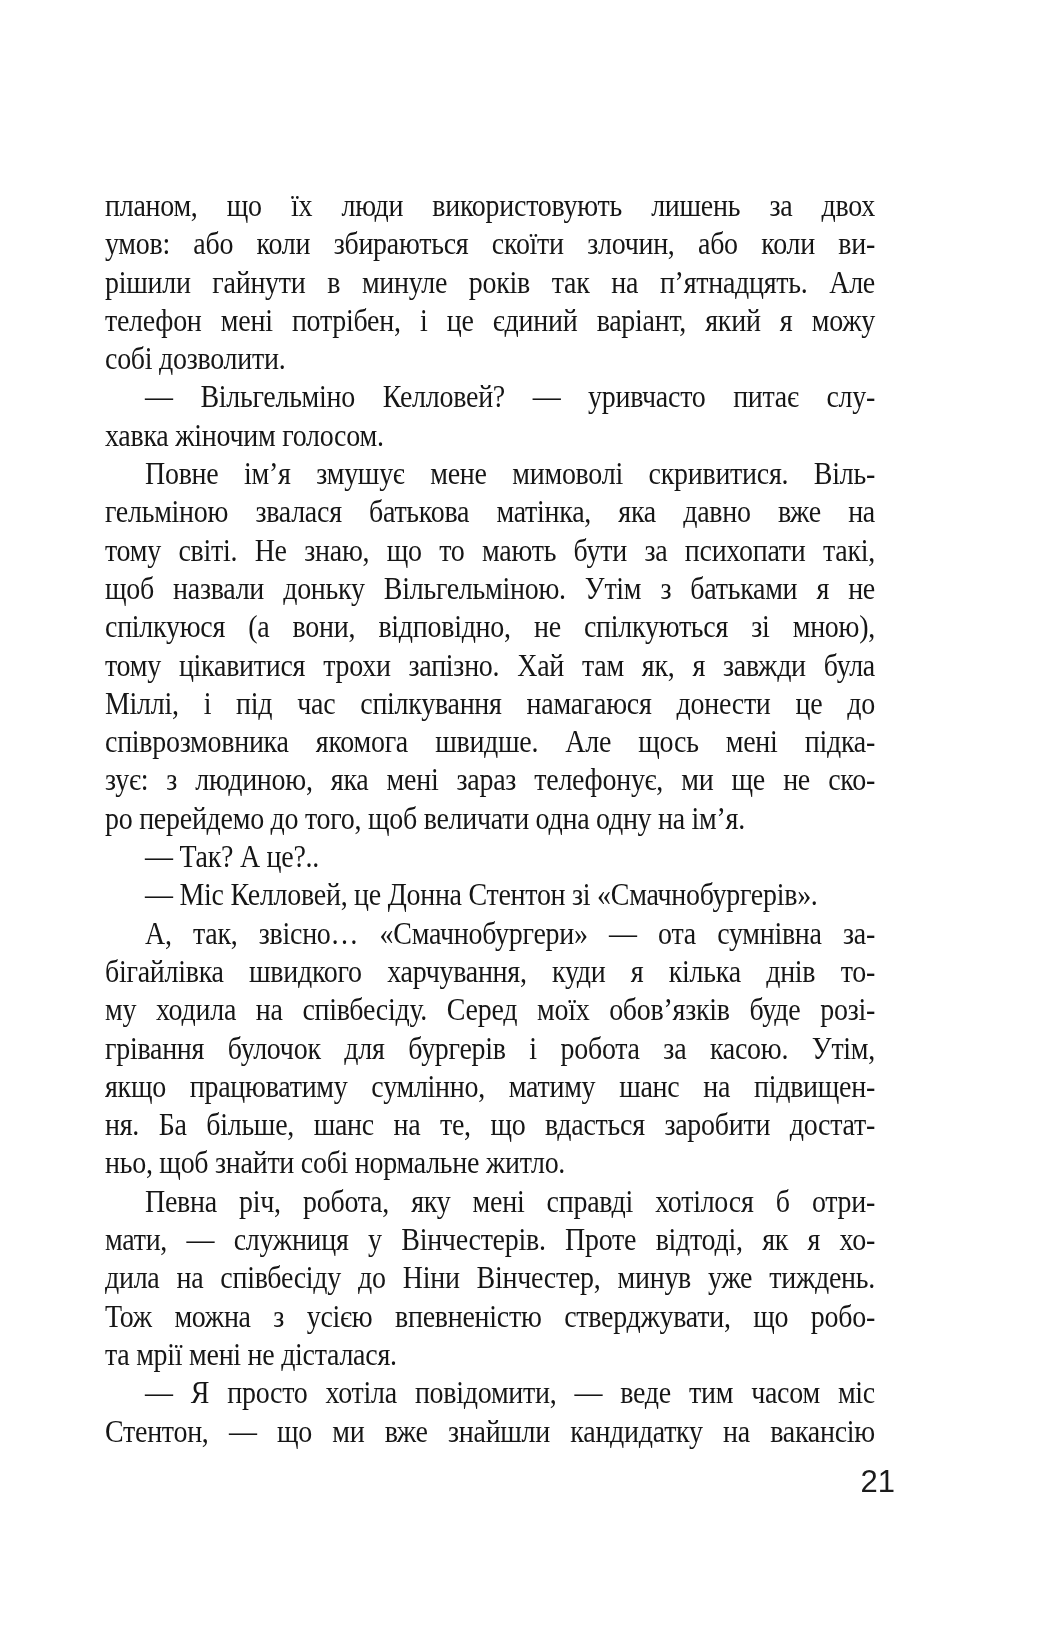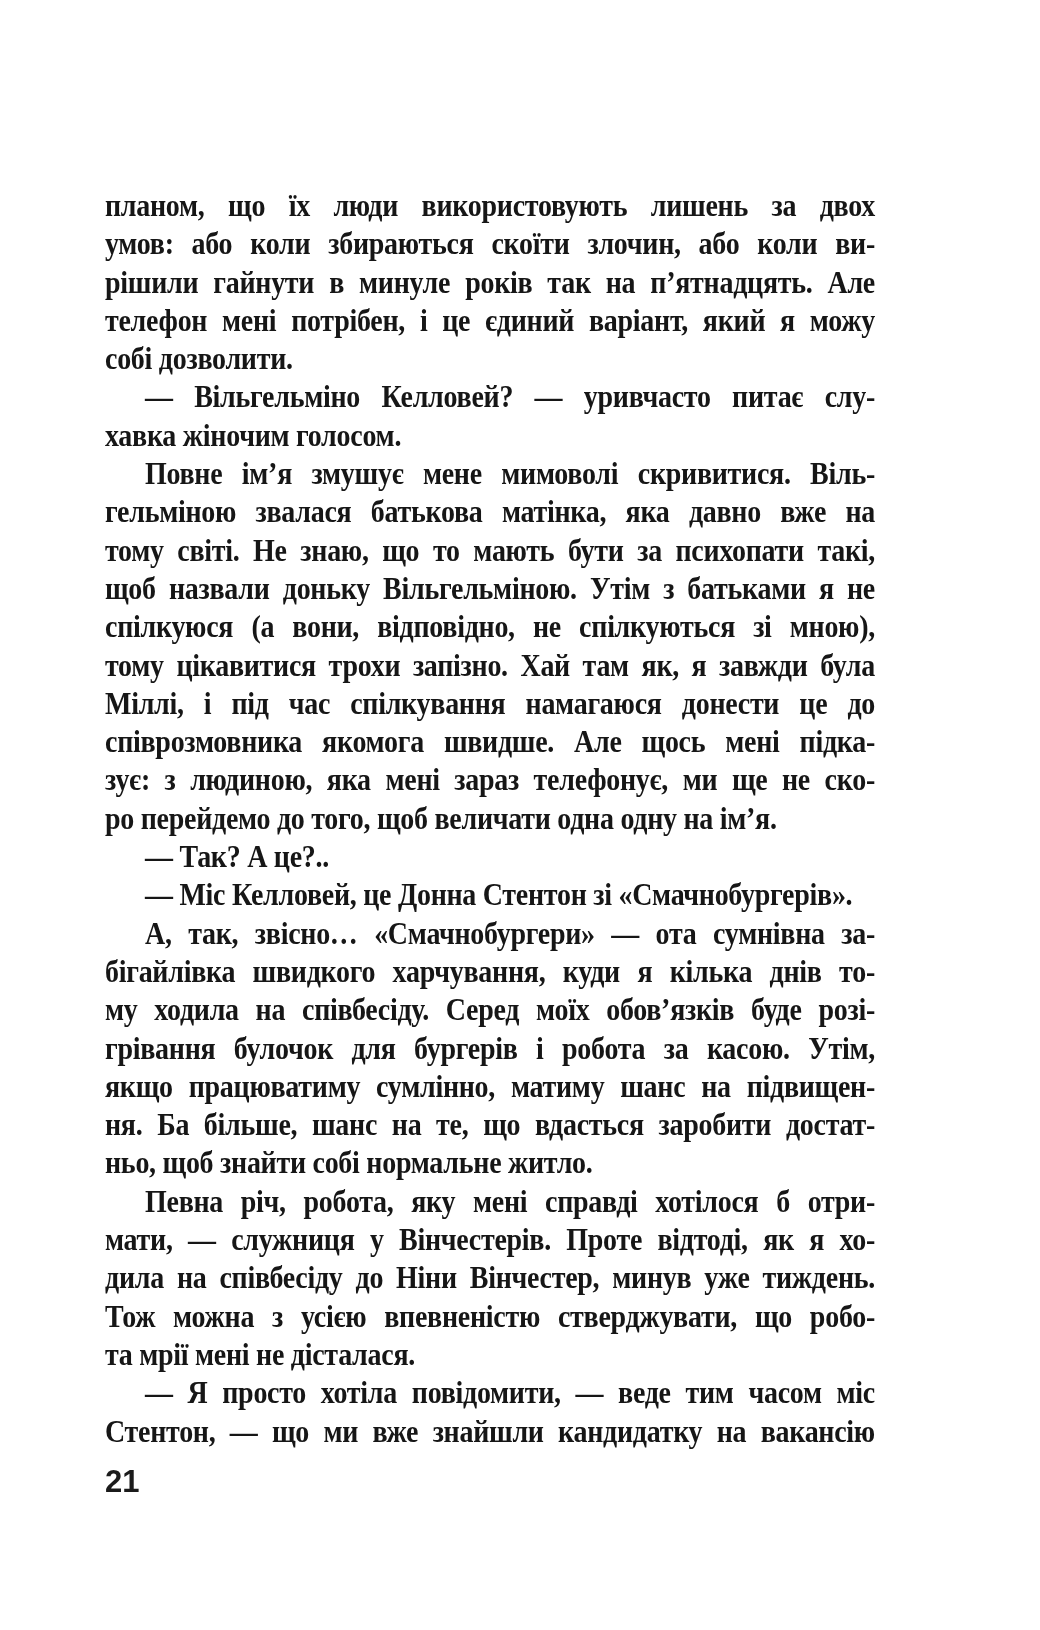--- a/index.html
+++ b/index.html
@@ -11,21 +11,20 @@
     width: 1040px;
     height: 1630px;
     position: relative;
     font-family: "Liberation Serif", serif;
     overflow: hidden;
   }
   .page {
     position: absolute;
     inset: 0;
     background: #ffffff;
-    font-weight: bold;
   }
   .text-block {
     position: absolute;
     left: 105px;
     top: 186px;
     width: 770px;
     color: #161616;
     font-size: 28px;
     line-height: 33.3px;
     letter-spacing: -0.01em;
@@ -46,21 +45,21 @@
     text-align-last: justify;
   }
   .line.ind {
     text-indent: 40px;
   }
   .folio {
     position: absolute;
     left: 105px;
     top: 1464px;
     width: 790px;
-    text-align: left;
+    text-align: right;
     font-family: "Liberation Sans", sans-serif;
     font-size: 31px;
     color: #1b1b1b;
   }
 </style>
 </head>
 <body>
 
 <div class="page">
   <div class="text-block">

